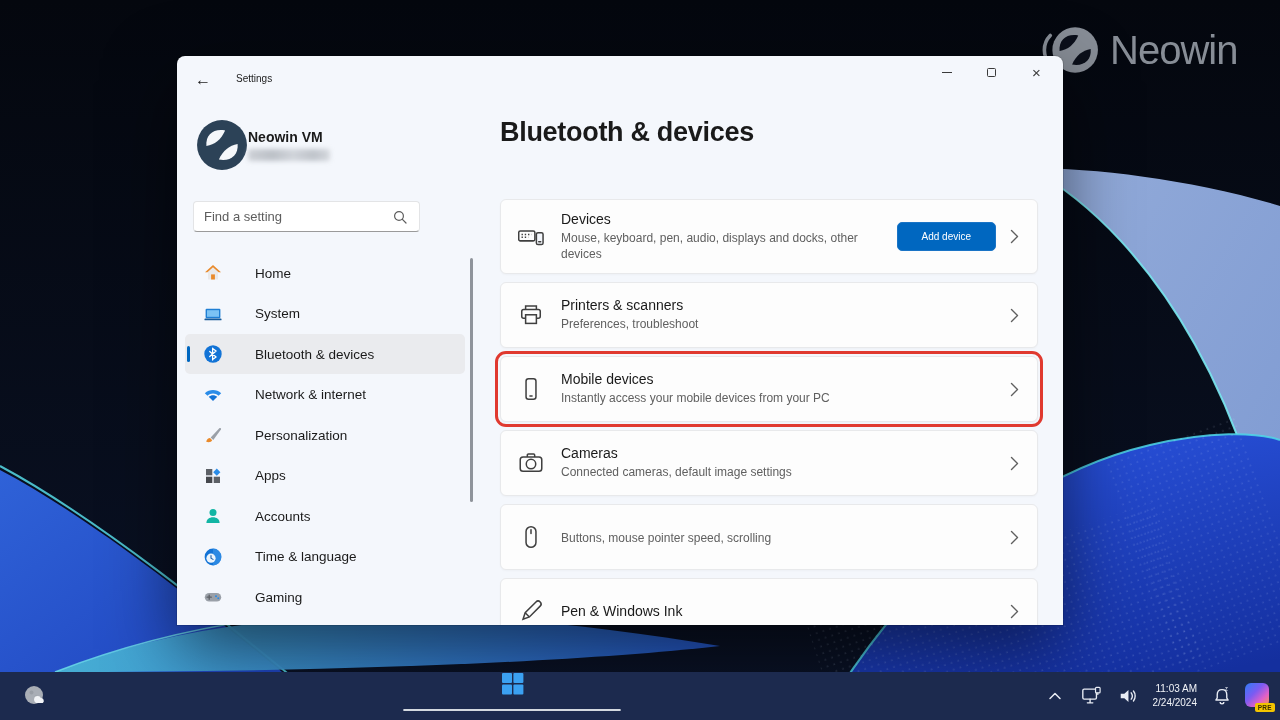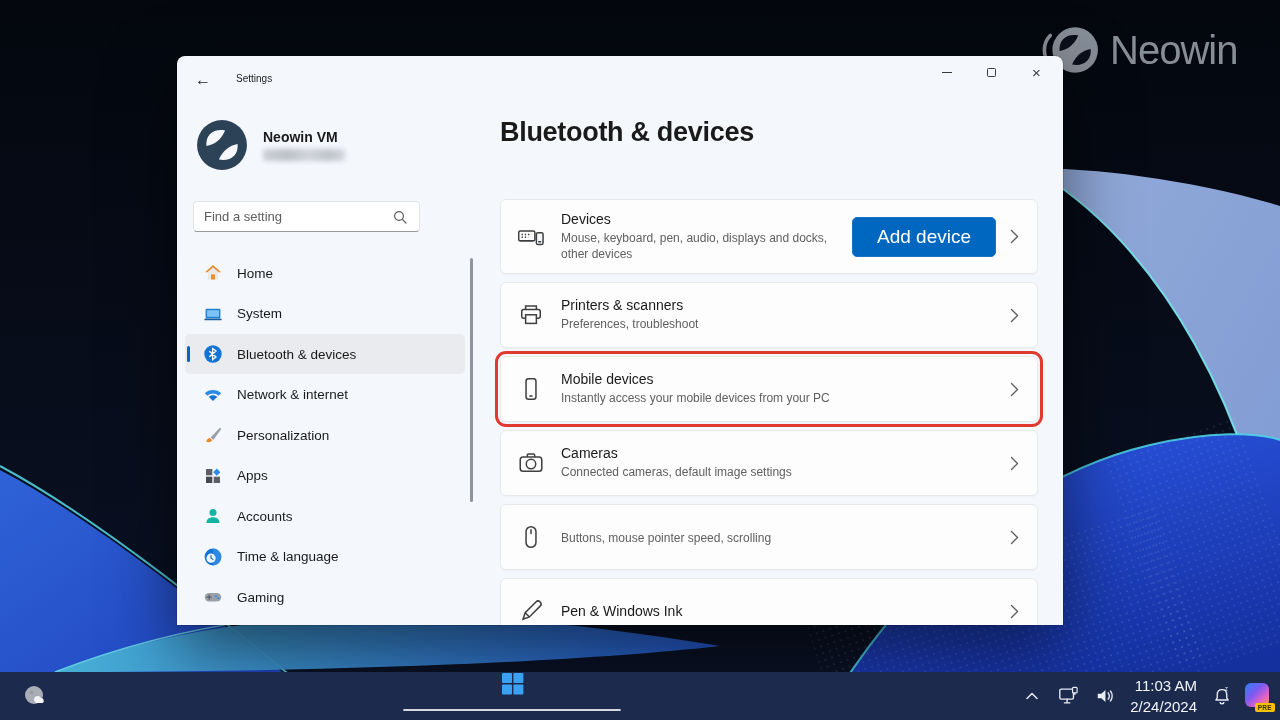--- a/index.html
+++ b/index.html
@@ -23,70 +23,70 @@
   .back-btn { left:10px; top:10px; width:32px; height:28px; border-radius:4px; display:flex; align-items:center; justify-content:center;
               font-size:16px; color:#1b1b1b; cursor:default; }
   .win-title { left:59px; top:17px; font-size:10px; color:#1b1b1b; }
   .caption-group { right:4px; top:0; display:flex; }
   .cap-btn { width:45px; height:32px; display:flex; align-items:center; justify-content:center; color:#3a3a3a; }
   .cap-min-glyph { width:10px; height:1px; background:#3a3a3a; }
   .cap-max-glyph { width:9px; height:9px; border:1.2px solid #3a3a3a; border-radius:1.5px; }
   .cap-close-glyph { font-size:15px; line-height:1; }
 
   
-  #profile { left:19px; top:62px; width:260px; height:54px; display:flex; align-items:center; gap:15px; }
+  #profile { left:19px; top:62px; width:260px; height:54px; display:flex; align-items:center; }
   .profile-name { font-size:14px; font-weight:700; color:#1a1a1a; }
   .profile-email-blur { margin-top:4px; width:82px; height:12px; border-radius:2px;
       background:linear-gradient(90deg,#c3c7cd,#aeb3ba 30%,#c8ccd2 55%,#b2b7be 80%,#cdd1d6); filter:blur(2.5px); opacity:.8; }
 
   
   #find-box { left:16px; top:145px; width:227px; height:31px; background:#ffffff; border:1px solid #e3e4e6; border-bottom:1px solid #9a9a9a;
               border-radius:4px; display:flex; align-items:center; }
   #find-box input { flex:1; border:none; outline:none; background:transparent; padding:0 10px; font-size:13px; color:#1b1b1b;
                     font-family:"Liberation Sans", sans-serif; }
   #find-box input::placeholder { color:#5d5d5d; }
   .find-search-icon { margin-right:12px; flex:0 0 auto; }
 
   
   #nav { left:8px; top:197px; width:280px; }
-  .nav-item { position:relative; height:40px; margin-bottom:0.5px; border-radius:5px; display:flex; align-items:center; gap:14px; padding:0 10px 0 18px; }
+  .nav-item { position:relative; height:40px; margin-bottom:0.5px; border-radius:5px; display:flex; align-items:center; gap:32px; padding:0 10px 0 18px; }
   .nav-item .lbl { font-size:13.5px; color:#1a1a1a; }
   .nav-item.selected { background:#eaebee; }
   .nav-item.selected .accent-pill { position:absolute; left:2px; top:12px; width:3px; height:16px; border-radius:2px; background:#0067c0; }
   .nav-icon { width:20px; height:20px; flex:0 0 20px; }
   #sidebar-scrollbar { left:293px; top:202px; width:2.5px; height:244px; background:#8f949b; border-radius:2px; }
 
   
   #page-title { left:323px; top:61px; font-size:27px; font-weight:700; color:#1a1a1a; letter-spacing:-0.3px; }
   #cards { left:323px; top:143px; width:538px; }
   .card { position:relative; width:538px; background:#fdfdfd; border:1px solid #e8e9eb; border-radius:6px; margin-bottom:8px;
           display:flex; align-items:center; padding:0 18px 0 16px; box-shadow:0 1px 2px rgba(0,0,0,.03); }
   .card.h75 { height:75px; } .card.h66 { height:66px; }
   .card .card-icon { width:28px; height:28px; flex:0 0 28px; margin-right:16px; }
   .card .texts { flex:1; min-width:0; }
   .card .c-title { font-size:14px; color:#1a1a1a; }
   .card .c-desc { font-size:12px; color:#606060; margin-top:3px; max-width:305px; line-height:1.35; }
   .card .chev { flex:0 0 auto; margin-left:14px; }
   .card.highlighted { outline:3px solid #e0392f; outline-offset:2px; }
   .btn-accent { flex:0 0 auto; background:#0067c0; color:#ffffff; border:1px solid #1a74c6; border-radius:5px;
-                font-size:19px; padding:8px 24px; font-family:"Liberation Sans", sans-serif; }
+                font-size:10px; padding:8px 24px; font-family:"Liberation Sans", sans-serif; }
 
   
   #taskbar { left:0; top:672px; width:1280px; height:48px;
              background:linear-gradient(90deg,#17233f 0%,#1d2b50 30%,#233súper 0%); background:#1c2a4e; display:flex; align-items:center; }
   .tb-center { position:absolute; left:403px; top:0; height:48px; display:flex; align-items:center; gap:14px;flex-direction:column; }
   .tb-btn { width:34px; height:34px; border-radius:4px; display:flex; align-items:center; justify-content:center; position:relative; }
   .tb-btn.active { background:rgba(255,255,255,.14); }
   .tb-btn.active .underline { position:absolute; bottom:1px; left:9px; width:16px; height:3px; border-radius:2px; background:#aebedd; }
   #tb-search { width:218px; height:31px; background:#eef2f7; border:1px solid #d4d9e0; border-radius:16px; display:flex; align-items:center;
                padding-left:12px; overflow:hidden; }
   #tb-search .tb-search-text { flex:1; font-size:13px; color:#3c3c3c; margin-left:9px; }
   #widgets-btn { position:absolute; left:18px; top:7px; }
   .tray { position:absolute; right:8px; top:0; height:48px; display:flex; align-items:center; gap:9px; }
-  .tray-clock { text-align:right; color:#f2f4f8; font-size:15px; line-height:1.4; padding:0 2px; }
+  .tray-clock { text-align:right; color:#f2f4f8; font-size:10px; line-height:1.4; padding:0 2px; }
   .copilot-wrap { position:relative; width:27px; height:27px; }
   .copilot-sq { width:24px; height:24px; border-radius:6px;
                 background:linear-gradient(135deg,#2f7cf6 0%,#7b5bf2 40%,#e360c8 70%,#f6a23c 100%); }
   .pre-badge { position:absolute; right:-3px; bottom:-2px; background:#f2c400; color:#3a2f00; font-size:6.5px; font-weight:700;
                padding:1px 3px; border-radius:2px; letter-spacing:.3px; }
 </style>
 </head>
 <body>
 
 <div id="desktop">

